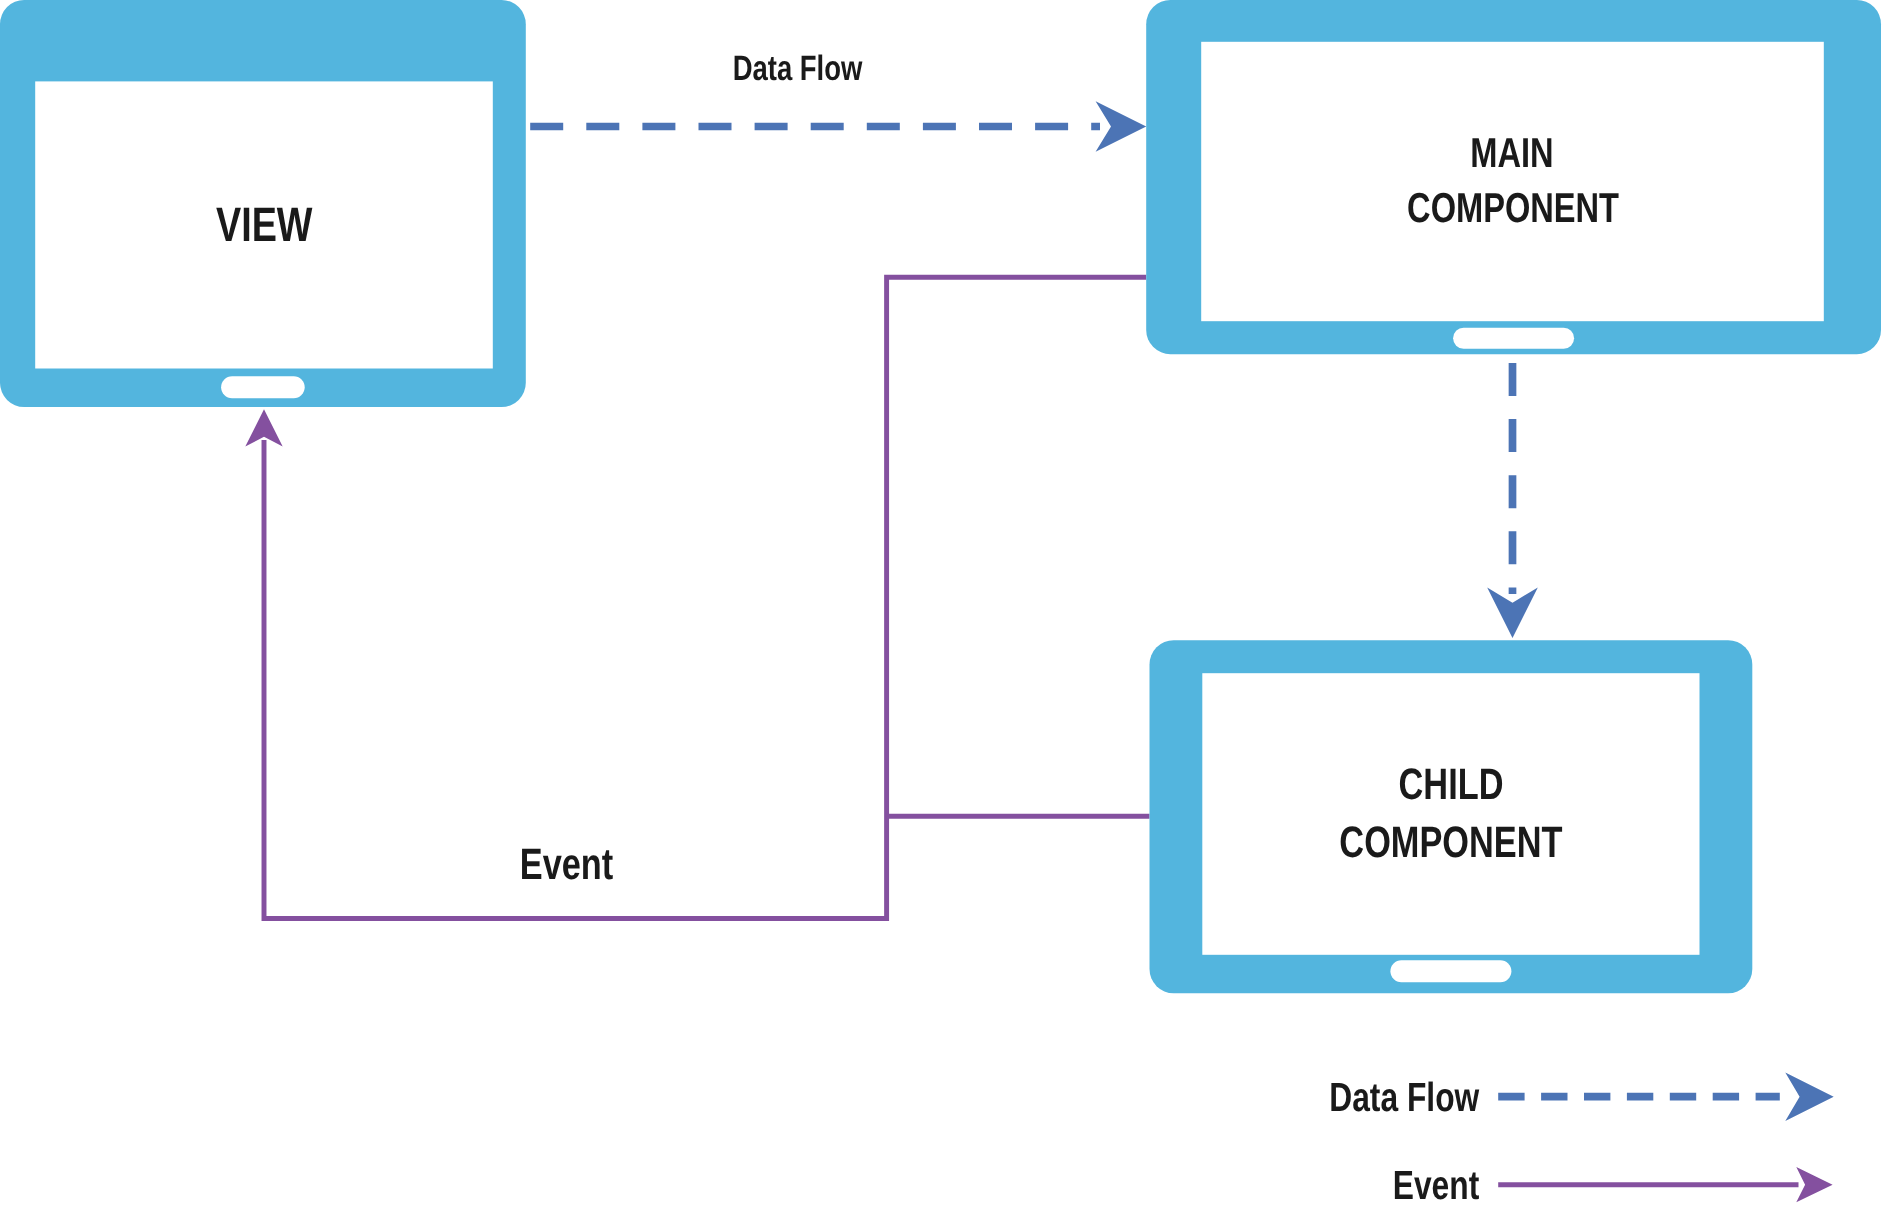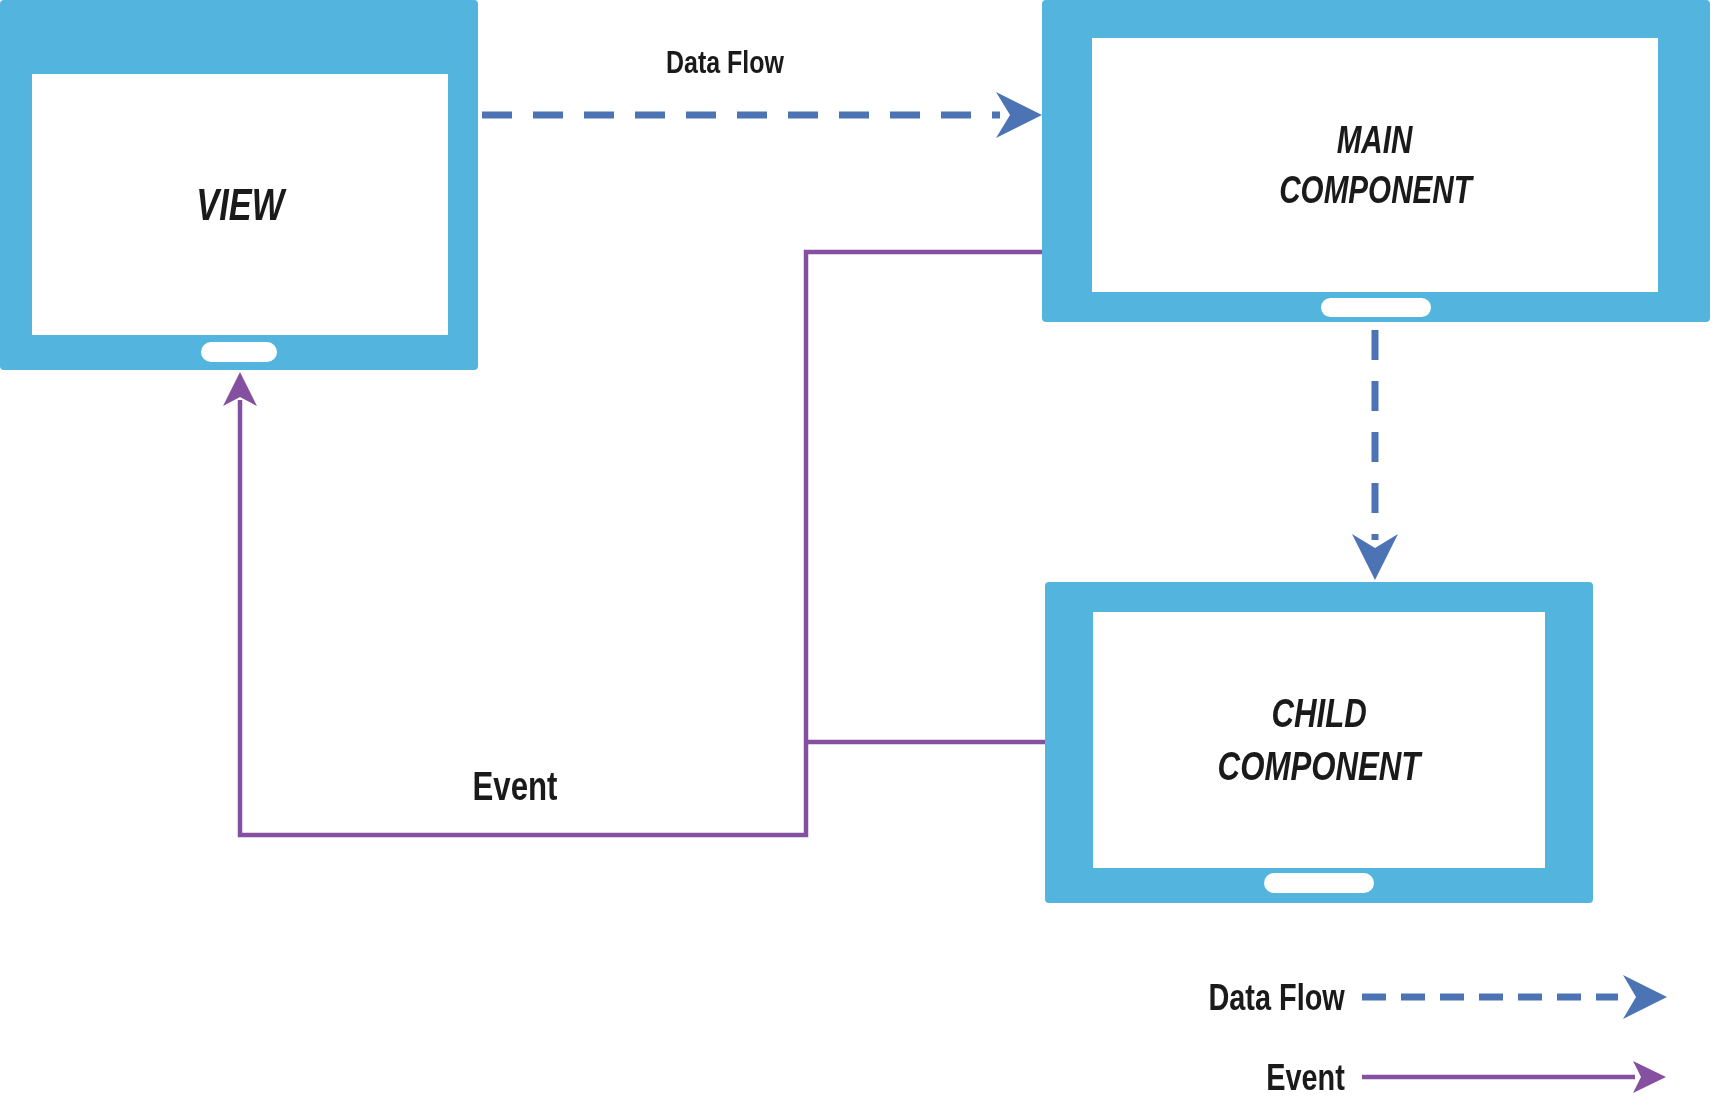--- a/index.html
+++ b/index.html
@@ -13,21 +13,21 @@
   .canvas{
     position:relative;width:1713px;height:1096px;background:#fff;overflow:hidden;
     font-family:"Liberation Sans", sans-serif;
   }
   .connectors{position:absolute;left:0;top:0;width:1713px;height:1096px;}
   .dashed-line{stroke:var(--flow-blue);stroke-width:7;fill:none;}
   .flow-head{fill:var(--flow-blue);stroke:none;}
   .event-line{stroke:var(--event-purple);stroke-width:4.5;fill:none;}
   .event-head{fill:var(--event-purple);stroke:none;}
 
-  .tablet{position:absolute;background:var(--tablet-blue);border-radius:4px;font-style:italic;}
+  .tablet{position:absolute;background:var(--tablet-blue);border-radius:22px;}
   .screen{position:absolute;background:var(--screen-white);display:flex;align-items:center;justify-content:center;text-align:center;}
   .home-btn{position:absolute;left:50%;transform:translateX(-50%);background:var(--screen-white);border-radius:12px;}
 
   .node-label{color:var(--text-black);font-weight:bold;}
   .cond{display:inline-block;transform:scaleX(0.78);transform-origin:50% 50%;white-space:nowrap;}
   .cond-r{display:inline-block;transform:scaleX(0.78);transform-origin:100% 50%;white-space:nowrap;}
 
   .view-label{font-size:44px;}
   .main-label{font-size:38px;line-height:50px;}
   .child-label{font-size:40px;line-height:53px;}

